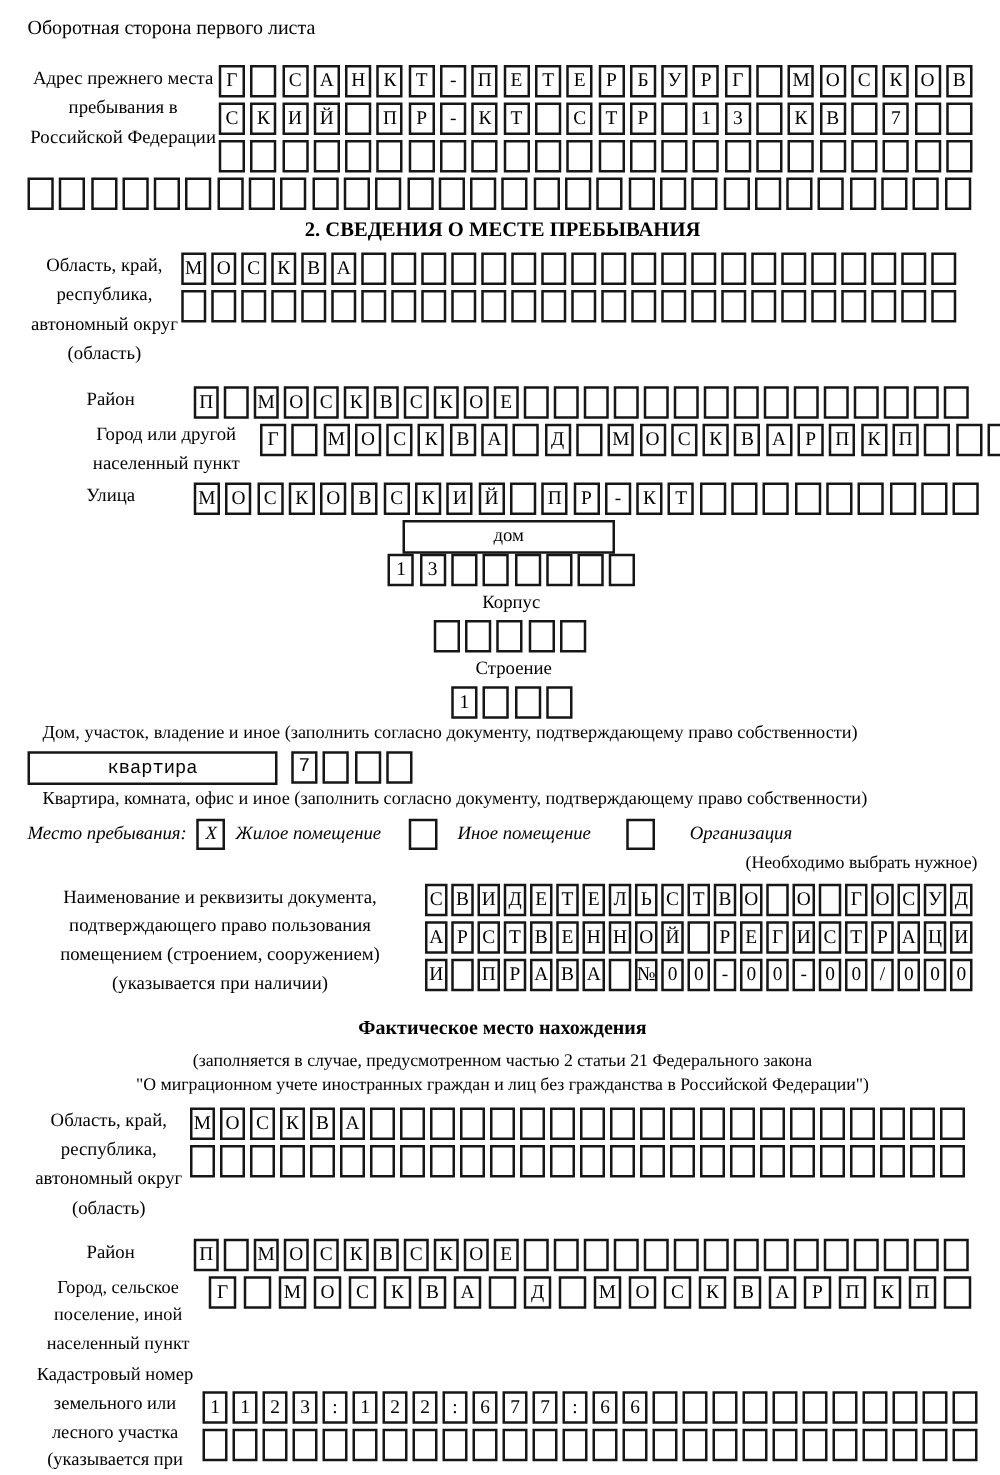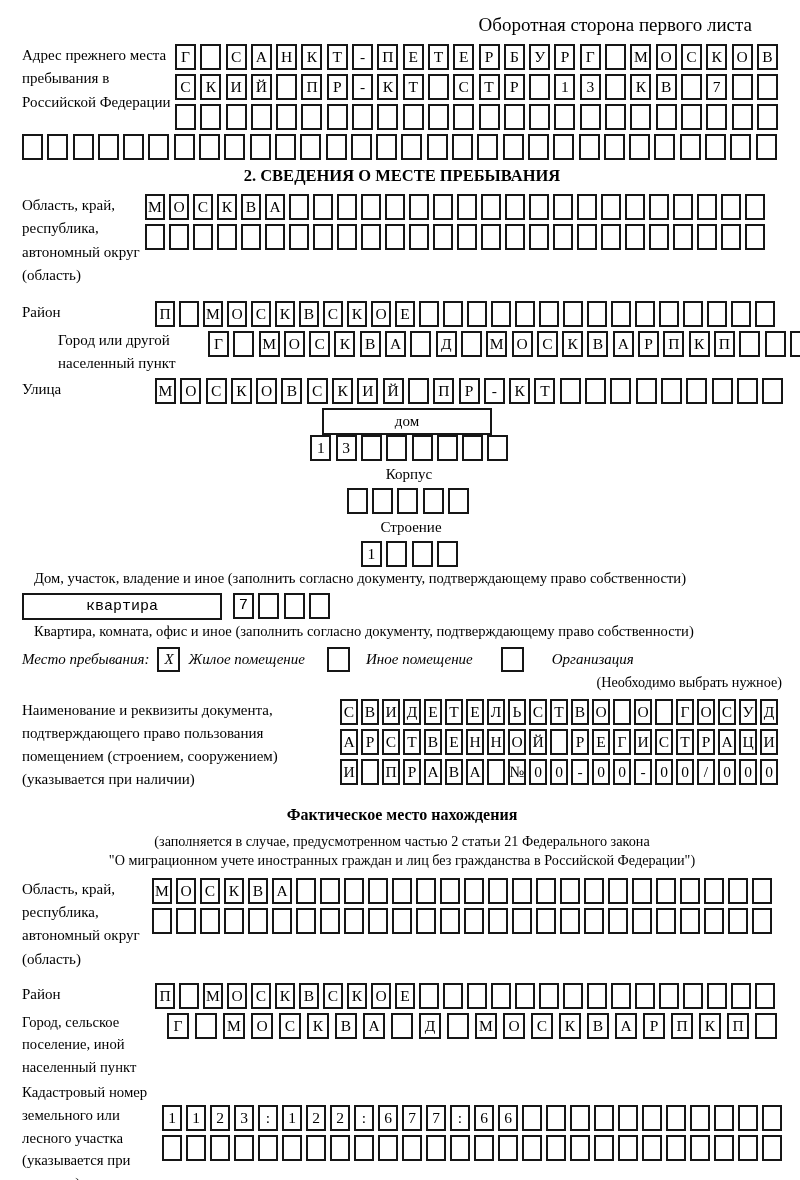--- a/index.html
+++ b/index.html
@@ -1,21 +1,21 @@
 <!DOCTYPE html>
 <html><head>
 <meta charset="utf-8">
 <style>
   html,body { margin:0; padding:0; background:#fff; }
   body { width:800px; height:1180px; font-family:"Liberation Serif", serif; color:#000; }
   .page { box-sizing:border-box; width:800px; height:1180px; padding:14px 18px 0 22px; position:relative; }
 
-  .header-note { text-align:right; font-size:19px; padding-right:30px; margin-bottom:8px; }
-
-  .row { display:flex; align-items:flex-start; }
+  .header-note { font-size:16px; padding-right:30px; margin-bottom:20px; }
+
+  .row { display:flex; align-items:flex-start;text-align:center; }
   .lbl { font-size:15px; line-height:1.55; flex:none; }
 
   .cellrows { display:flex; flex-direction:column; }
   .cellrows .cells { margin-bottom:4px; }
   .cells { display:flex; flex:none; }
   .cell {
     box-sizing:border-box; flex:none;
     width:21px; height:26px; margin-right:4.3px;
     border:2px solid #161616;
     display:flex; align-items:center; justify-content:center;

